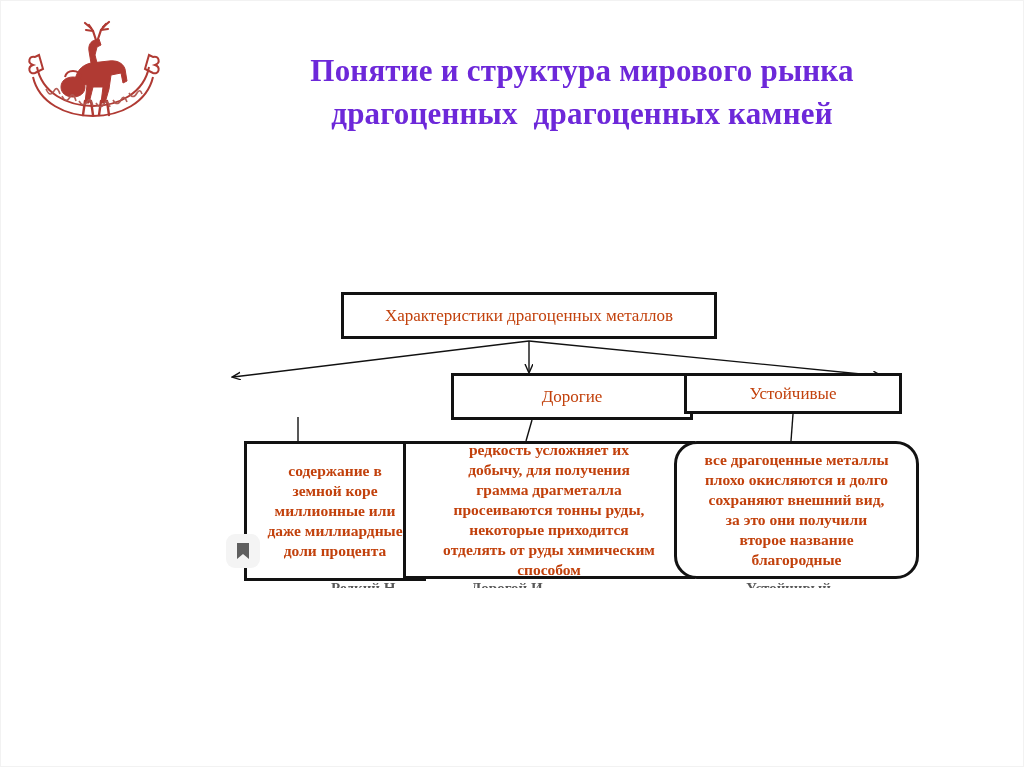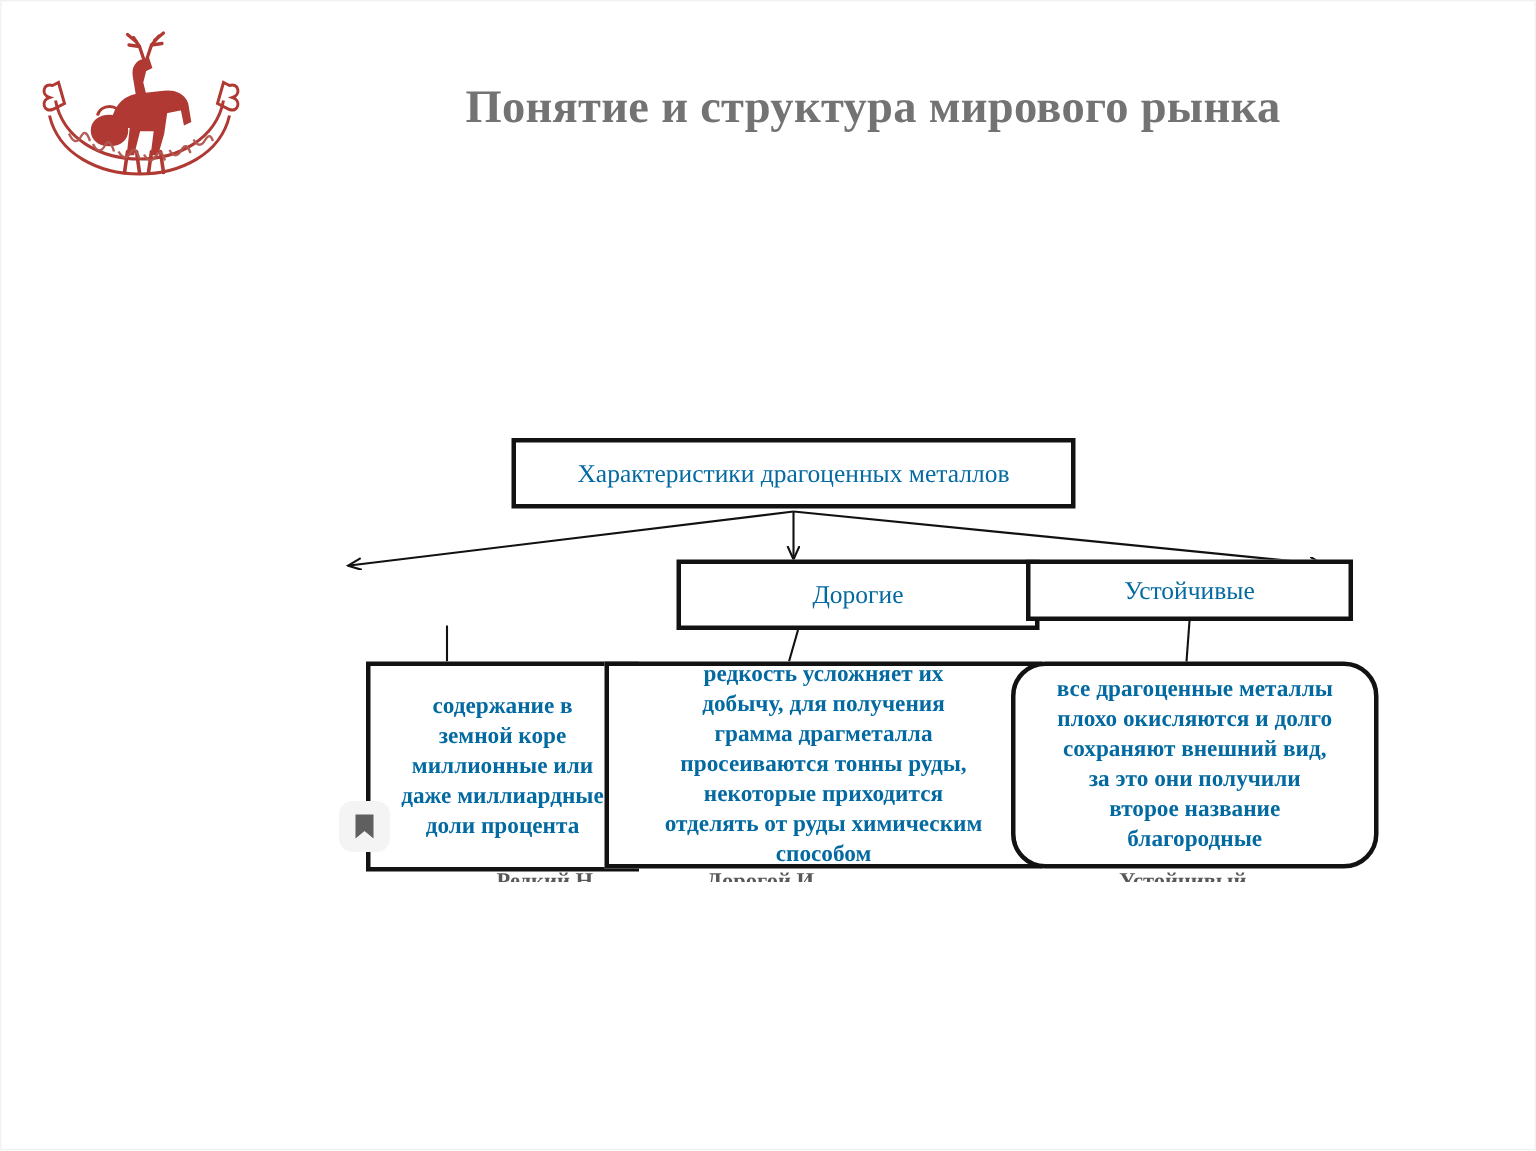--- a/index.html
+++ b/index.html
@@ -35,21 +35,21 @@
   }
   #logo svg { display: block; }
 
   
   #title {
     position: absolute;
     left: 196px;
     top: 48px;
     width: 770px;
     text-align: center;
-    color: #737373;
+    color: #6d28d9;
     font-family: "Liberation Serif", serif;
     font-weight: bold;
     font-size: 31px;
     line-height: 43px;
     letter-spacing: 0.2px;
   }
   #title .line { display: block; white-space: pre; }
 
   
   #diagram {
@@ -68,21 +68,21 @@
 
   .node {
     position: absolute;
     box-sizing: border-box;
     background: #ffffff;
     border: 3px solid #121212;
     display: flex;
     align-items: center;
     justify-content: flex-end;
     text-align: center;
-    color: #0369a1;
+    color: #c2410c;
     font-family: "Liberation Serif", serif;
   }
   .node .txt {
     display: block;
     width: 100%;
     padding: 0 6px;
     white-space: pre-line;
   }
 
   
@@ -190,20 +190,21 @@
         <path d="M66 90 q4 7 8 1 q3 -6 6 4"></path>
         <path d="M83 92 q4 7 8 1 q3 -6 6 3"></path>
         <path d="M100 89 q4 7 8 0 q3 -6 6 2"></path>
         <path d="M116 82 q4 7 8 0 q3 -5 5 1"></path>
       </g>
     </svg>
   </div>
 
   <div id="title">
     <span class="line">Понятие и структура мирового рынка</span>
+    <span class="line">драгоценных  драгоценных камней</span>
   </div>
 
   <div id="diagram">
 
     <svg id="arrows" width="1024" height="767" viewBox="0 0 1024 767" aria-hidden="true">
       <defs>
         <marker id="ah" markerWidth="10" markerHeight="10" refX="8" refY="4" orient="auto" markerUnits="userSpaceOnUse">
           <path d="M0,0 L9,4 L0,8" fill="none" stroke="#111111" stroke-width="1.4"></path>
         </marker>
       </defs>

